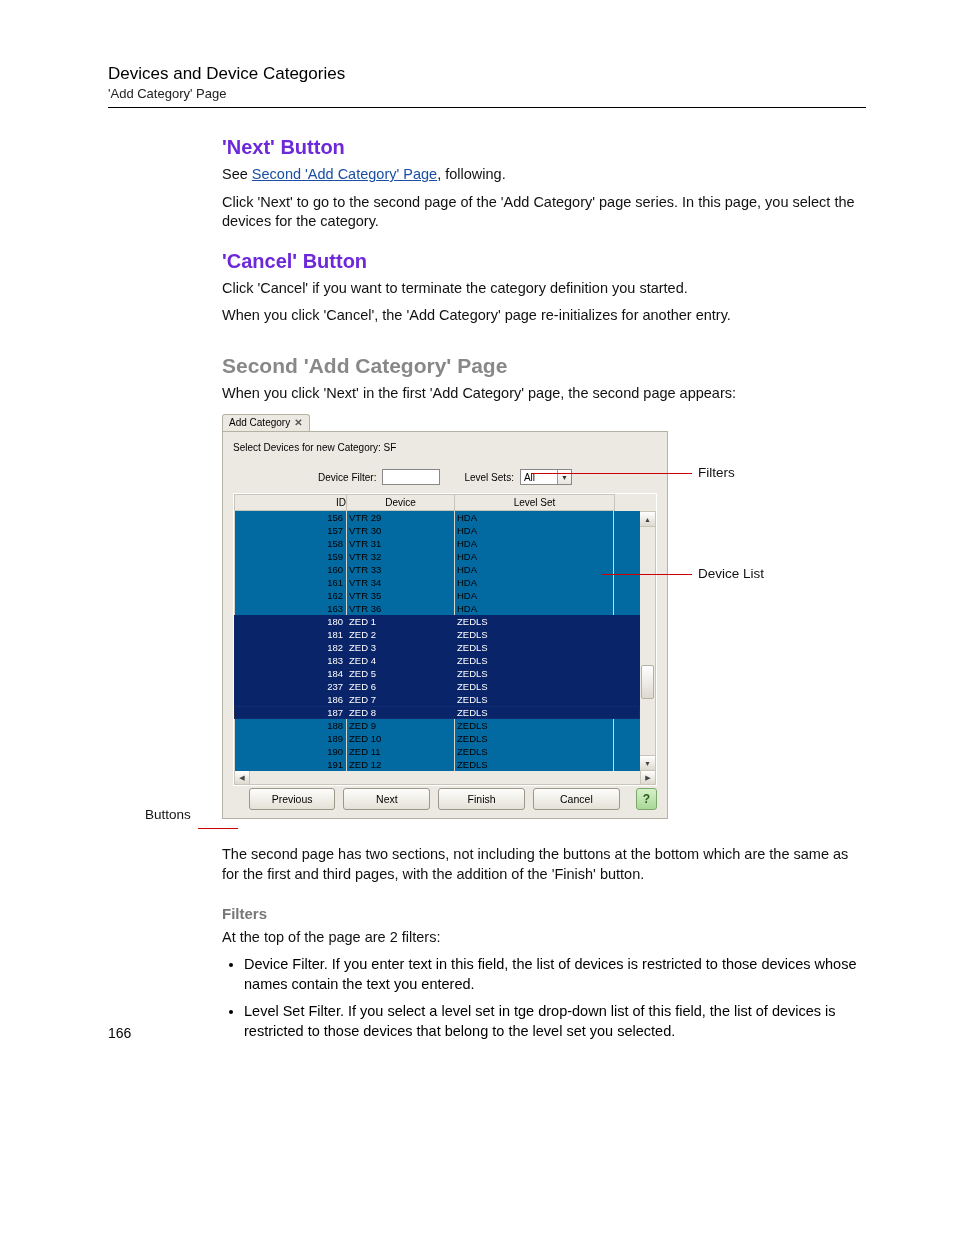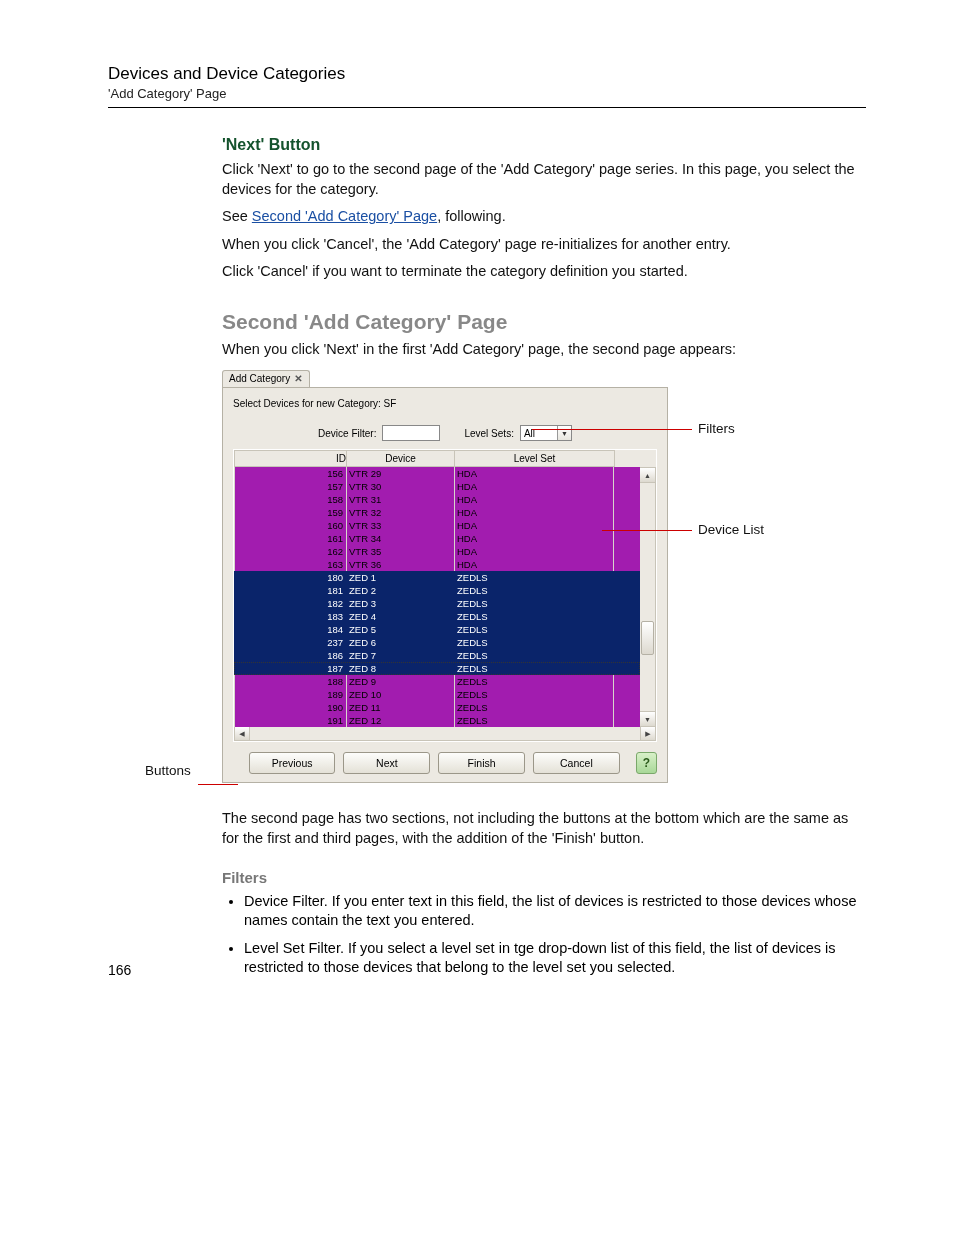--- a/index.html
+++ b/index.html
@@ -12,21 +12,21 @@
     position: relative;
   }
   .page {
     padding: 64px 88px 40px 108px;
     position: relative;
   }
   .hdr-title { font-size: 17px; font-weight: 400; }
   .hdr-sub { font-size: 13px; color: #222; margin-top: 2px; }
   .hdr-rule { border: none; border-top: 1px solid #000; margin-top: 6px; margin-bottom: 28px; }
   .content { margin-left: 114px; }
-  .h3 { font-size: 16px; font-weight: 600; color: #14532d; margin-bottom: 6px; margin-top: 0; }
+  .h3 { font-size: 20px; font-weight: 600; color: #6d28d9; margin-bottom: 6px; margin-top: 0; }
   .h2 { font-size: 21px; font-weight: 600; color: #888; margin-top: 28px; margin-bottom: 6px; }
   .h4 { font-size: 15px; font-weight: 600; color: #777; margin-top: 20px; margin-bottom: 6px; }
   p { font-size: 14.5px; line-height: 1.35; margin-bottom: 8px; color: #111; }
   a.link { color: #1a4fa3; text-decoration: underline; }
   ul.bullets { margin-left: 22px; }
   ul.bullets li { font-size: 14.5px; line-height: 1.35; margin-bottom: 8px; list-style: disc; }
   .page-num { position: absolute; left: 108px; bottom: 48px; font-size: 14px; }
 
   
   .figwrap { position: relative; margin-top: 6px; margin-bottom: 26px; margin-left: -114px; padding-left: 114px; }
@@ -70,62 +70,63 @@
   .col-id { width:113px; }
   .col-dev { width:108px; }
   .col-ls { width:160px; }
   .listarea { display:flex; }
   .rows { flex:1; }
   .row { display:flex; height:13px; font-size:9.5px; line-height:13px; }
   .row .cell { border-right:1px solid #d8d5cc; padding-left:2px; white-space:nowrap; overflow:hidden;}
   .row .cell.id { width:113px; text-align:right; padding-right:3px; border-left:1px solid #d8d5cc;}
   .row .cell.dev { width:108px; }
   .row .cell.ls { width:159px; }
-  .row.norm { background:#a21caf; color:#000; }
+  .row.norm { background:#0369a1; color:#000; }
   .row.sel { background:#0a246a; color:#fff; }
   .row.sel .cell { border-right-color: #0a246a; }
   .row.sel .cell.id{ border-left-color:#0a246a;}
   .row.dash { outline:1px dotted #333; outline-offset:-1px; }
   .vscroll { width:16px; background:#ece9e2; border:1px solid #c8c4b8; border-left:none; display:flex; flex-direction:column;}
   .sbtn { height:15px; display:flex; align-items:center; justify-content:center; background:linear-gradient(#fff,#ddd9cf); border-bottom:1px solid #c8c4b8; font-size:7px; color:#444;}
   .sbtn.bot{ border-bottom:none; border-top:1px solid #c8c4b8;}
   .strack{ flex:1; position:relative; background:#ece9e2;}
   .sthumb{ position:absolute; left:1px; right:1px; top:138px; height:34px; background:linear-gradient(#fff,#ddd9cf); border:1px solid #b5b1a5; border-radius:2px;}
   .hscroll { height:14px; background:#ece9e2; border:1px solid #c8c4b8; border-top:none; display:flex;}
   .hbtn{ width:15px; display:flex; align-items:center; justify-content:center; background:linear-gradient(#fff,#ddd9cf); border-right:1px solid #c8c4b8; font-size:7px; color:#444;}
   .hbtn.r{ border-right:none; border-left:1px solid #c8c4b8;}
   .htrack{flex:1;}
-  .btnrow { display:flex; gap:8px; justify-content:flex-start; margin-top:10px; }
+  .btnrow { display:flex; gap:8px; justify-content:flex-start; margin-top:2px; }
   .btnrow .spacer{ width:8px;}
   .winbtn { width:90px; height:22px; background:linear-gradient(#fdfdfb,#e4e1d7); border:1px solid #9b9789; border-radius:3px; font-size:10.5px; display:flex; align-items:center; justify-content:center; cursor:default;}
   .helpbtn{ width:22px; height:22px; background:linear-gradient(#d8f0c8,#a8d898); border:1px solid #7aa86a; border-radius:3px; display:flex; align-items:center; justify-content:center; color:#2a5a1a; font-weight:bold; font-size:12px;}
 
   
   .callout { position:absolute; font-size:13.5px; color:#111; }
   .redline{ position:absolute; background:#c00; height:1px;}
 </style>
 </head>
 <body>
 
 <div class="page">
   <div>
     <div class="hdr-title">Devices and Device Categories</div>
     <div class="hdr-sub">'Add Category' Page</div>
     <hr class="hdr-rule">
   </div>
 
   <div class="content">
     <div class="h3">'Next' Button</div>
-    <p>Click 'Next' to go to the second page of the 'Add Category' page series. In this page, you select the devices for the category.</p>
     <p>
       <span>See </span><a href="#" class="link">Second 'Add Category' Page</a><span>, following.</span>
     </p>
-
+    <p>Click 'Next' to go to the second page of the 'Add Category' page series. In this page, you select the devices for the category.</p>
+
+    <div class="h3" style="margin-top:18px;">'Cancel' Button</div>
+    <p>Click 'Cancel' if you want to terminate the category definition you started.</p>
     <p>When you click 'Cancel', the 'Add Category' page re-initializes for another entry.</p>
-    <p>Click 'Cancel' if you want to terminate the category definition you started.</p>
 
     <div class="h2">Second 'Add Category' Page</div>
     <p>When you click 'Next' in the first 'Add Category' page, the second page appears:</p>
 
     <div class="figwrap">
       <div class="appshot">
         <div class="tabbar">
           <div class="tab">
             <span>Add Category</span>
             <span class="x">✕</span>
@@ -286,20 +287,21 @@
       <div class="redline" style="top:163px; left:494px; width:90px;"></div>
       <div class="callout" style="top:155px; left:590px;">Device List</div>
 
       <div class="redline" style="top:417px; left:90px; width:40px;"></div>
       <div class="callout" style="top:396px; left:37px;">Buttons</div>
     </div>
 
     <p>The second page has two sections, not including the buttons at the bottom which are the same as for the first and third pages, with the addition of the 'Finish' button.</p>
 
     <div class="h4">Filters</div>
+    <p>At the top of the page are 2 filters:</p>
     <ul class="bullets">
       <li>Device Filter. If you enter text in this field, the list of devices is restricted to those devices whose names contain the text you entered.</li>
       <li>Level Set Filter. If you select a level set in tge drop-down list of this field, the list of devices is restricted to those devices that belong to the level set you selected.</li>
     </ul>
   </div>
 
   <div class="page-num">166</div>
 </div>
 
 </body></html>

